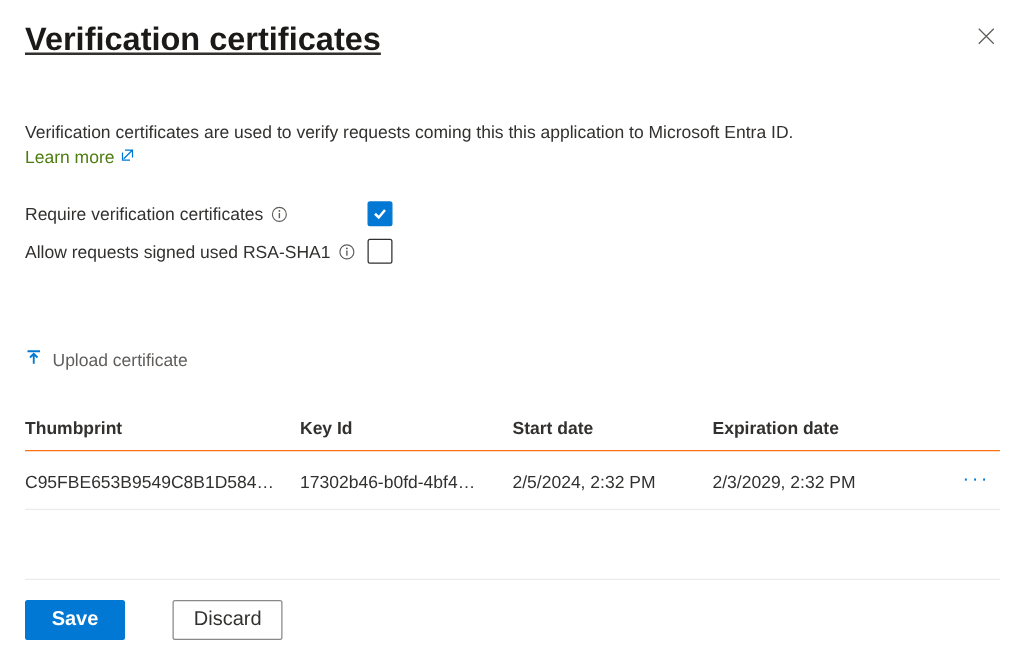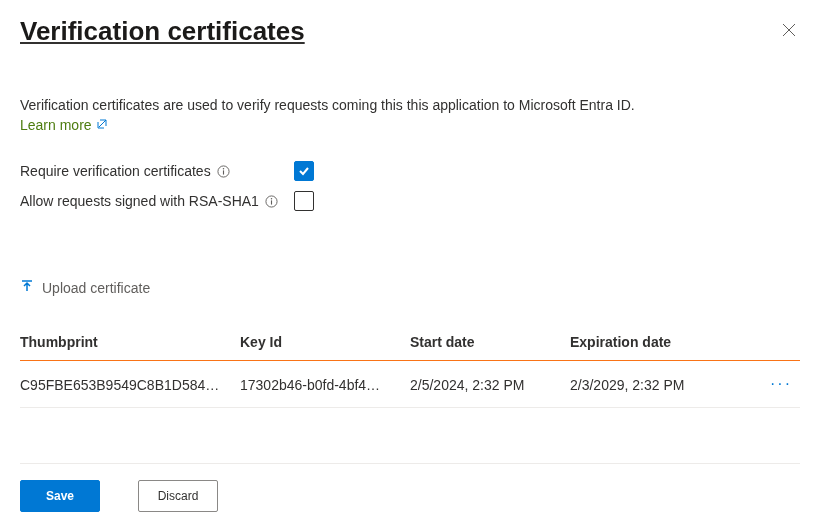--- a/index.html
+++ b/index.html
@@ -49,21 +49,21 @@
     .col-keyid { width: 170px; padding-right: 10px; white-space: nowrap; overflow: hidden; text-overflow: ellipsis; }
     .col-start { width: 160px; padding-right: 10px; }
     .col-exp { width: 160px; padding-right: 10px; }
     .col-actions { flex: 1; text-align: right; padding-right: 8px; }
     .row-menu { background: none; border: none; color: #0078d4; cursor: pointer; font-size: 16px; letter-spacing: 2px; }
     .footer {
       position: absolute; left: 20px; right: 20px; bottom: 16px;
       border-top: 1px solid #edebe9; padding-top: 16px; display: flex; gap: 10px;
     }
     .btn {
-      min-width: 80px; height: 32px; padding: 0 16px; font-size: 12px;
+      min-width: 80px; height: 32px; padding: 0 16px; font-size: 16px;
       border-radius: 2px; cursor: pointer; font-family: inherit;
     }
     .btn-primary { background: #0078d4; color: #fff; border: 1px solid #0078d4; font-weight: 600; }
     .btn-secondary { background: #fff; color: #323130; border: 1px solid #8a8886; margin-left: 28px; }
   </style>
 </head>
 <body>
 
 
 
@@ -101,21 +101,21 @@
       </span>
     </div>
     <div class="checkbox checked">
       <svg width="14" height="14" viewBox="0 0 14 14">
           <path d="M3 7 L6 10 L11 4" stroke="#fff" stroke-width="2" fill="none"></path>
         </svg>
     </div>
   </div>
   <div class="setting-row">
     <div class="setting-label">
-      <span>Allow requests signed with RSA-SHA1</span>
+      <span>Allow requests signed used RSA-SHA1</span>
       <span class="info-icon">
         <svg width="13" height="13" viewBox="0 0 14 14">
             <circle cx="7" cy="7" r="6" stroke="#605e5c" stroke-width="1" fill="none"></circle>
             <circle cx="7" cy="4" r="0.8" fill="#605e5c"></circle>
             <rect x="6.4" y="5.8" width="1.2" height="4.5" fill="#605e5c"></rect>
           </svg>
       </span>
     </div>
     <div class="checkbox">
       

